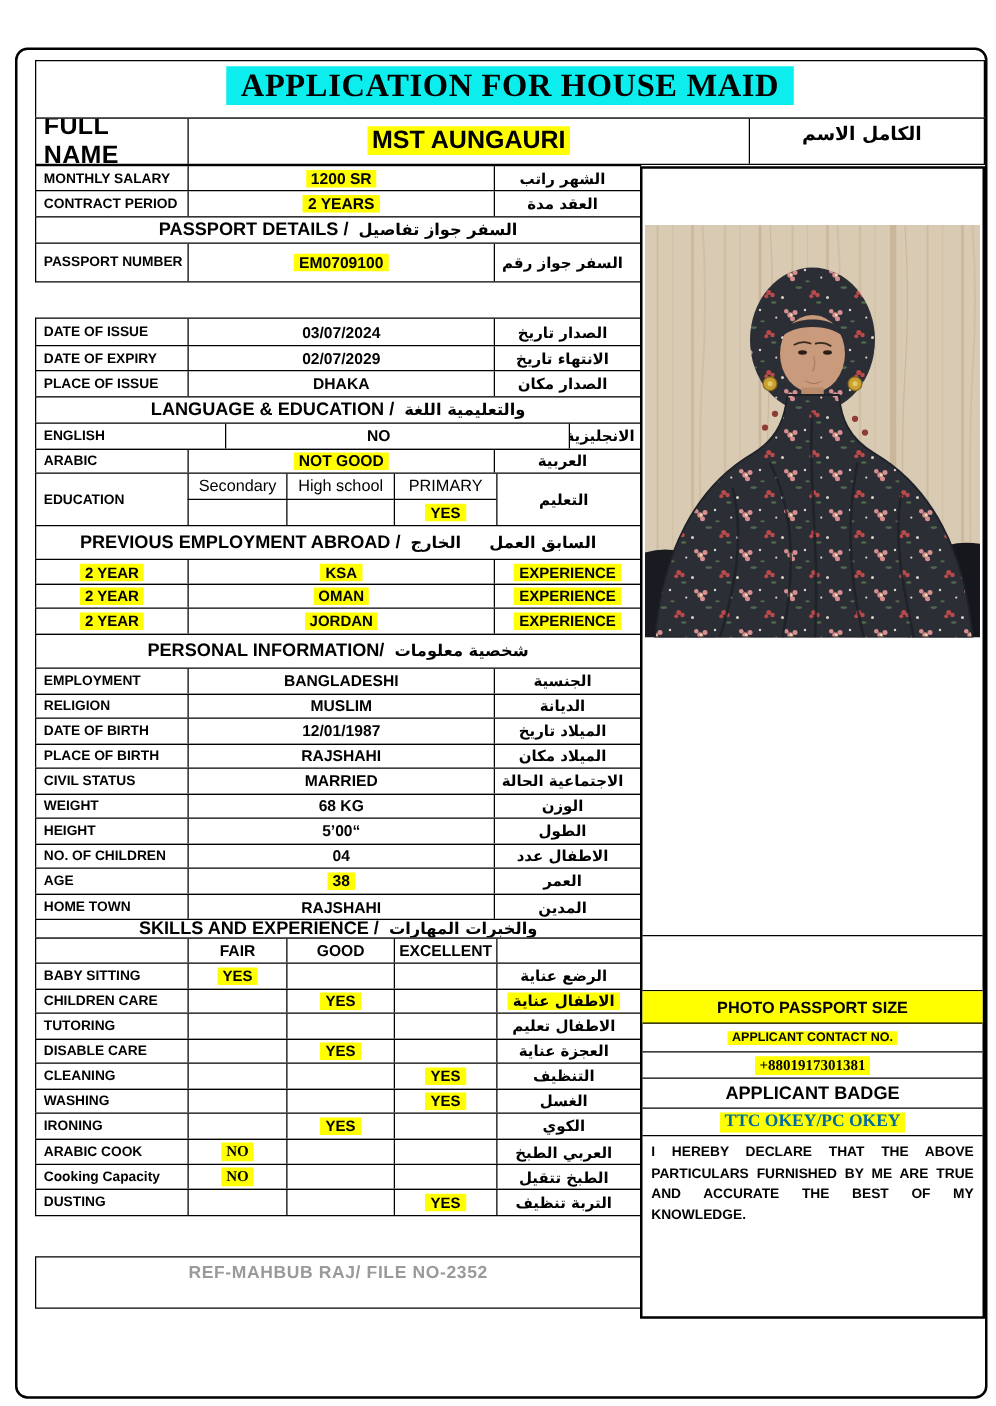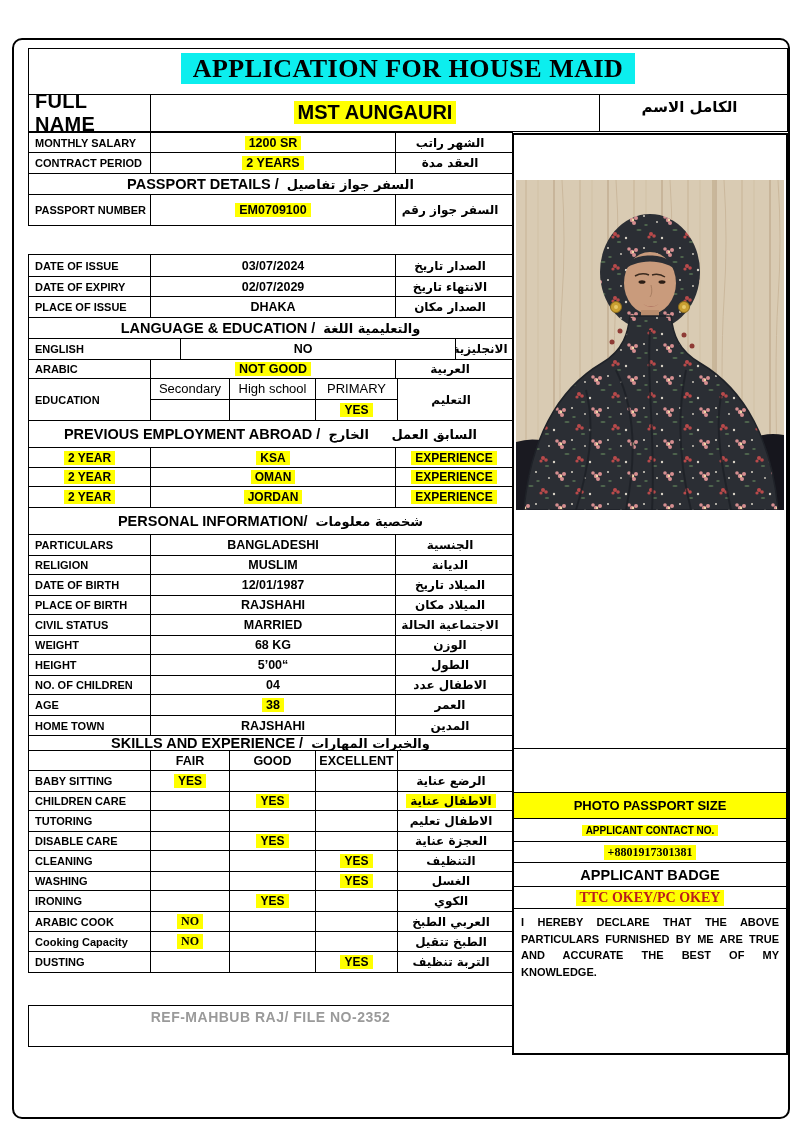--- a/index.html
+++ b/index.html
@@ -40,21 +40,21 @@
   .photo-area svg{position:absolute;left:2px;top:45px}
   .p-row{display:flex;align-items:center;justify-content:center;border-bottom:1.5px solid #000;box-sizing:border-box}
   .p-empty{height:44px}
   .p-caption{height:26px;background:#ffff00;font-weight:bold;font-size:13px}
   .p-contact{height:23px}
   .p-contact .hl{font-weight:bold;font-size:10px}
   .p-phone{height:21px}
   .p-phone .hl{font-weight:bold;font-size:12px}
   .p-badge{height:24px;font-weight:bold;font-size:14.5px}
   .p-ttc{height:22px}
-  .p-ttc .hl{font-weight:bold;font-size:14px;color:#b91c1c}
+  .p-ttc .hl{font-weight:bold;font-size:14px;color:#0369a1}
   .p-decl{border-bottom:none;display:block;padding:5px 7px;font-weight:bold;font-size:11px;line-height:1.5;text-align:justify}
 </style>
 </head>
 <body>
 
 <div class="page">
   <div class="outer"></div>
   <div class="main">
 
     <div class="trow first title-row">
@@ -201,21 +201,21 @@
           </div>
           <div class="cell ctr">
             <span class="hl">EXPERIENCE</span>
           </div>
         </div>
         <div class="trow hdr" style="height: 29px;">
           <span>PERSONAL INFORMATION/</span>
           <span class="ar">شخصية معلومات</span>
         </div>
         <div class="trow g3" style="height: 22px;">
-          <div class="cell lbl">PARTICULARS</div>
+          <div class="cell lbl">EMPLOYMENT</div>
           <div class="cell val">
             <span>BANGLADESHI</span>
           </div>
           <div class="cell arc">
             <span class="ar">الجنسية</span>
           </div>
         </div>
         <div class="trow g3" style="height: 21px;">
           <div class="cell lbl">RELIGION</div>
           <div class="cell val">

